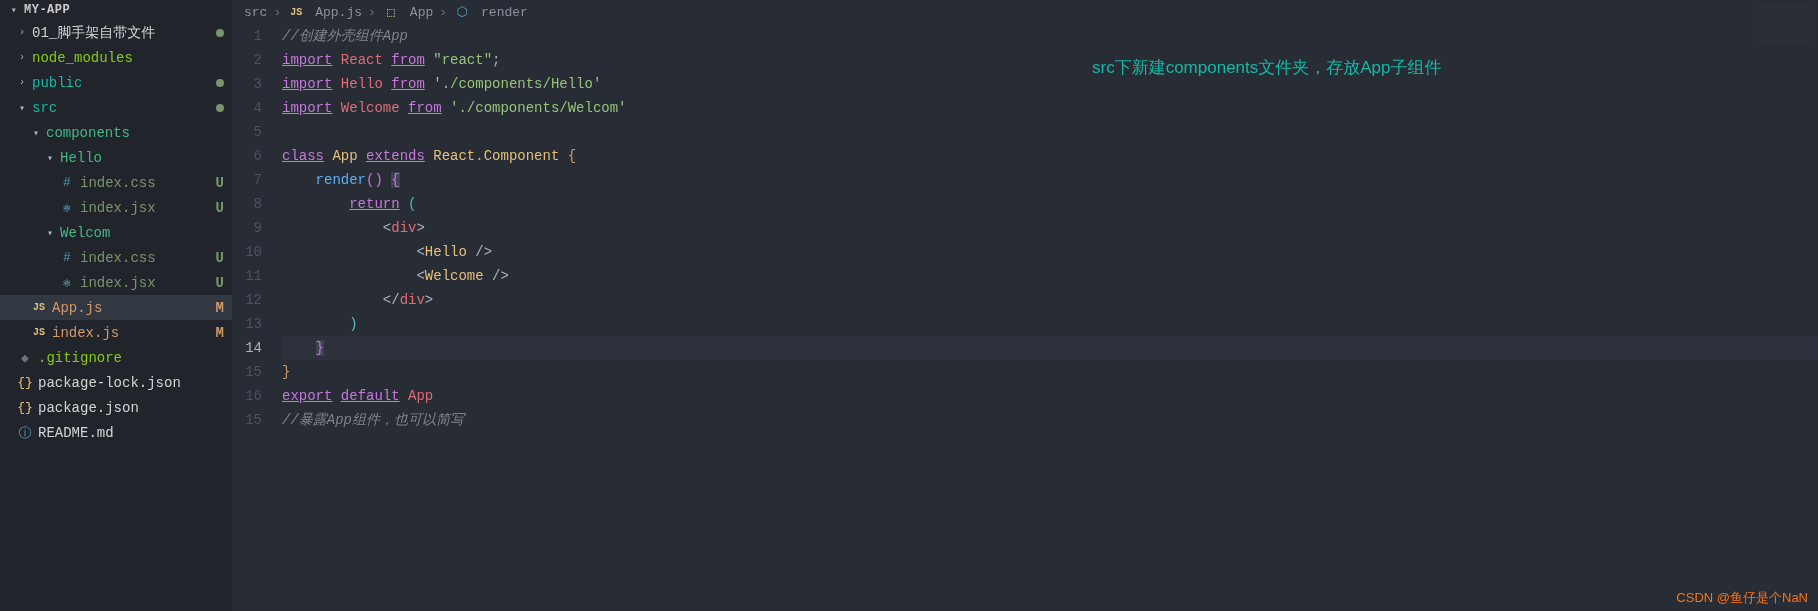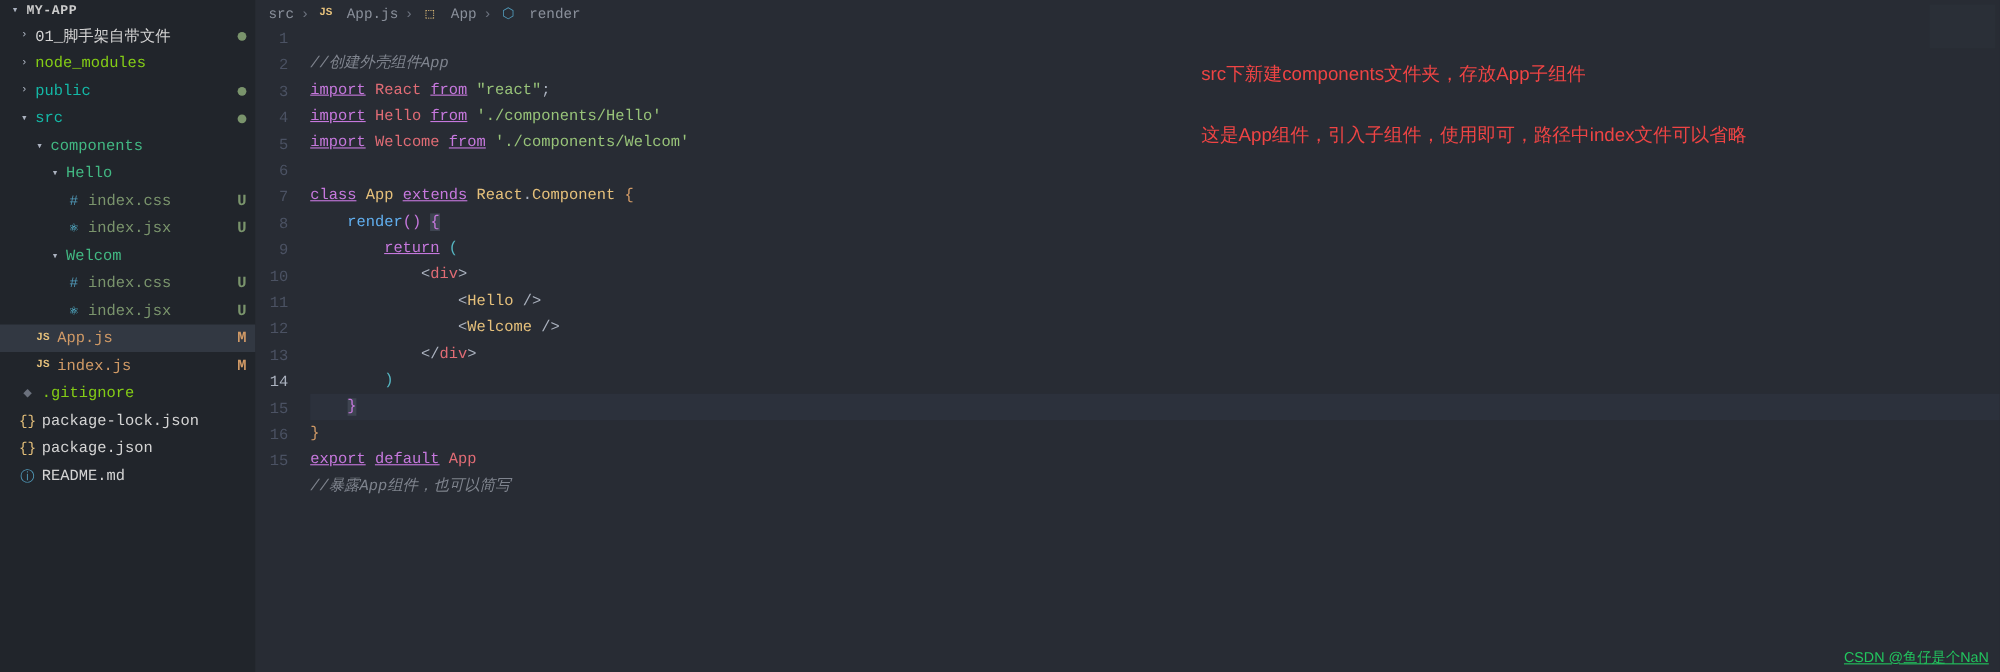--- a/index.html
+++ b/index.html
@@ -86,61 +86,59 @@
       text-align: right;
       padding-right: 16px;
       color: #4b5263;
       user-select: none;
     }
     .gutter .ln { height: 24px; line-height: 24px; }
     .gutter .ln.current { color: #abb2bf; }
     .code {
       flex: 1;
       padding-left: 4px;
-      margin-top: 22px;
     }
     .code .line { height: 24px; line-height: 24px; white-space: pre; }
     .code .line.hl { background: #2c313c; }
     .tk-comment { color: #7f848e; font-style: italic; }
     .tk-keyword { color: #c678dd; text-decoration: underline; }
     .tk-class { color: #e5c07b; }
     .tk-func { color: #61afef; }
     .tk-string { color: #98c379; }
     .tk-tag { color: #e06c75; }
     .tk-brace { color: #d19a66; }
     .tk-brace2 { color: #c678dd; }
     .tk-brace3 { color: #56b6c2; }
     .tk-punc { color: #abb2bf; }
     .cursor-sel { background: #3e4451; }
     .annotations {
       position: absolute;
       left: 860px;
       top: 56px;
       font-family: 'Microsoft YaHei', sans-serif;
       font-size: 17px;
-      color: #ef4444;
+      color: #14b8a6;
     }
     .annotations .ann { margin-bottom: 32px; }
     .minimap {
       position: absolute;
       right: 4px;
       top: 4px;
       width: 60px;
       height: 40px;
       background: #2c313a;
       opacity: 0.5;
     }
     .watermark {
       position: absolute;
       right: 10px;
       bottom: 4px;
-      color: #22c55e;
+      color: #f97316;
       font-family: sans-serif;
       font-size: 13px;
-      text-decoration: underline;
     }
   </style>
 </head>
 <body>
 
 <div class="sidebar">
   <div class="sidebar-header">
     <span class="chev">▾</span>
     <span>MY-APP</span>
   </div>
@@ -273,17 +271,16 @@
         <div class="line">            <span class="tk-punc">&lt;/</span><span class="tk-tag">div</span><span class="tk-punc">&gt;</span></div>
         <div class="line">        <span class="tk-brace3">)</span></div>
         <div class="line hl">    <span class="cursor-sel tk-brace2">}</span></div>
         <div class="line"><span class="tk-brace">}</span></div>
         <div class="line"><span class="tk-keyword">export</span> <span class="tk-keyword">default</span> <span class="tk-tag">App</span></div>
         <div class="line"><span class="tk-comment">//暴露App组件，也可以简写</span></div>
       </div>
   </div>
   <div class="annotations" id="ann">
       <div class="ann">src下新建components文件夹，存放App子组件</div>
-      <div class="ann">这是App组件，引入子组件，使用即可，路径中index文件可以省略</div>
     </div>
   <div class="minimap"></div>
   <div class="watermark">CSDN @鱼仔是个NaN</div>
 </div>
 
 </body></html>

